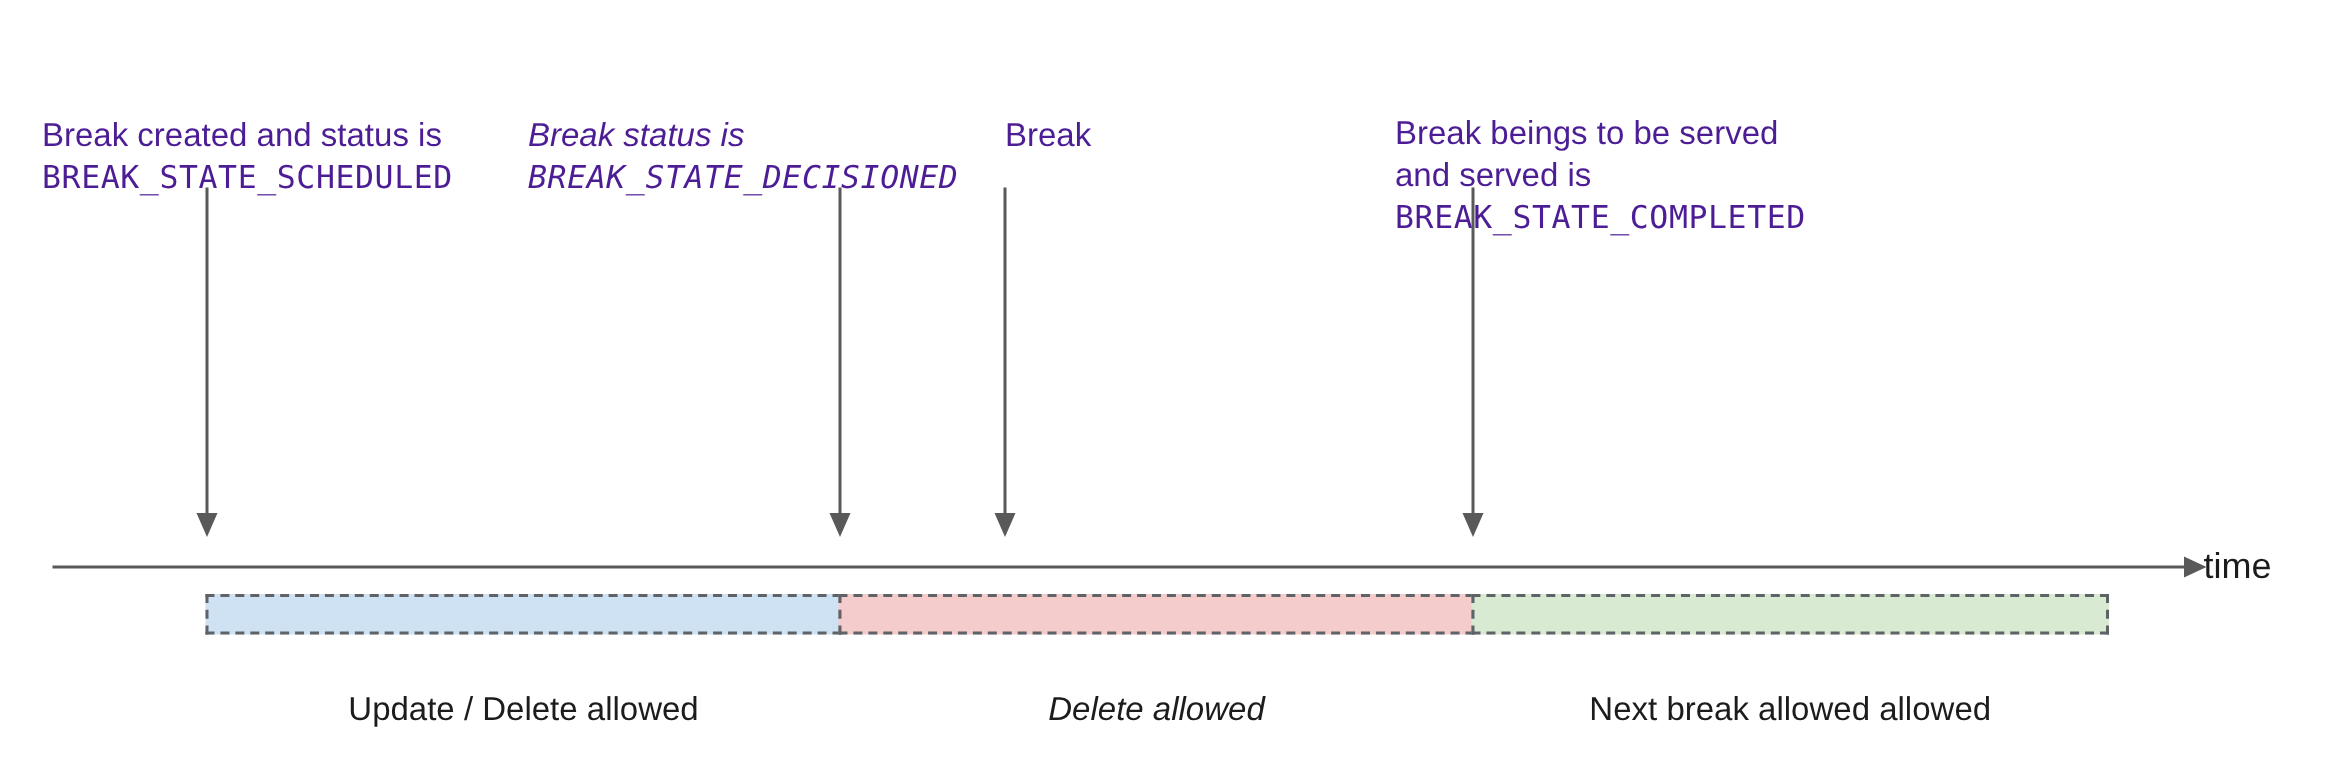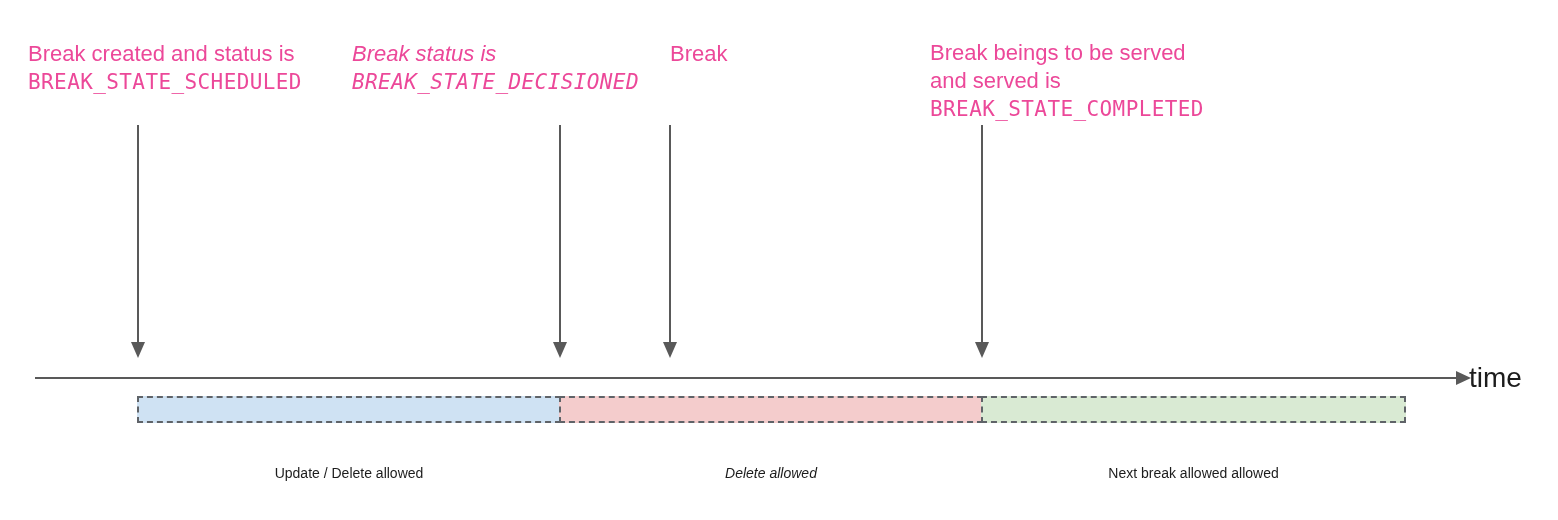--- a/index.html
+++ b/index.html
@@ -14,22 +14,23 @@
     background: #ffffff;
     font-family: "Liberation Sans", sans-serif;
     color: #1c1c1c;
     overflow: hidden;
   }
   
   .annotation {
     position: absolute;
     font-size: 22px;
     line-height: 28px;
-    color: #ec4899;
+    color: #4c1d95;
     white-space: nowrap;
+    margin-top: 36px;
   }
   .annotation .code {
     font-family: "DejaVu Sans Mono", monospace;
     font-size: 21px;
     letter-spacing: 0.4px;
   }
   .ann-1 { left: 28px;  top: 40px; }
   .ann-2 { left: 352px; top: 40px; font-style: italic; }
   .ann-3 { left: 670px; top: 40px; }
   .ann-4 { left: 930px; top: 39px; }
@@ -73,42 +74,42 @@
     width: 0;
     height: 0;
     border-top: 7px solid transparent;
     border-bottom: 7px solid transparent;
     border-left: 15px solid #595959;
   }
   .axis-label {
     position: absolute;
     left: 1469px;
     top: 365px;
-    font-size: 28px;
+    font-size: 24px;
     line-height: 26px;
     color: #1c1c1c;
   }
 
   
   .segment {
     position: absolute;
     top: 396px;
     height: 27px;
     box-sizing: border-box;
     border: 2px dashed #5f6368;
   }
   .seg-1 { left: 137px; width: 424px; }
   .seg-2 { left: 559px; width: 424px; }
   .seg-3 { left: 981px; width: 425px; }
 
   
   .segment-label {
     position: absolute;
     top: 459px;
-    font-size: 14px;
+    font-size: 22px;
     line-height: 28px;
     text-align: center;
     color: #1c1c1c;
     white-space: nowrap;
   }
   .lbl-1 { left: 137px; width: 424px; }
   .lbl-2 { left: 559px; width: 424px; font-style: italic; }
   .lbl-3 { left: 981px; width: 425px; }
 </style>
 </head>

